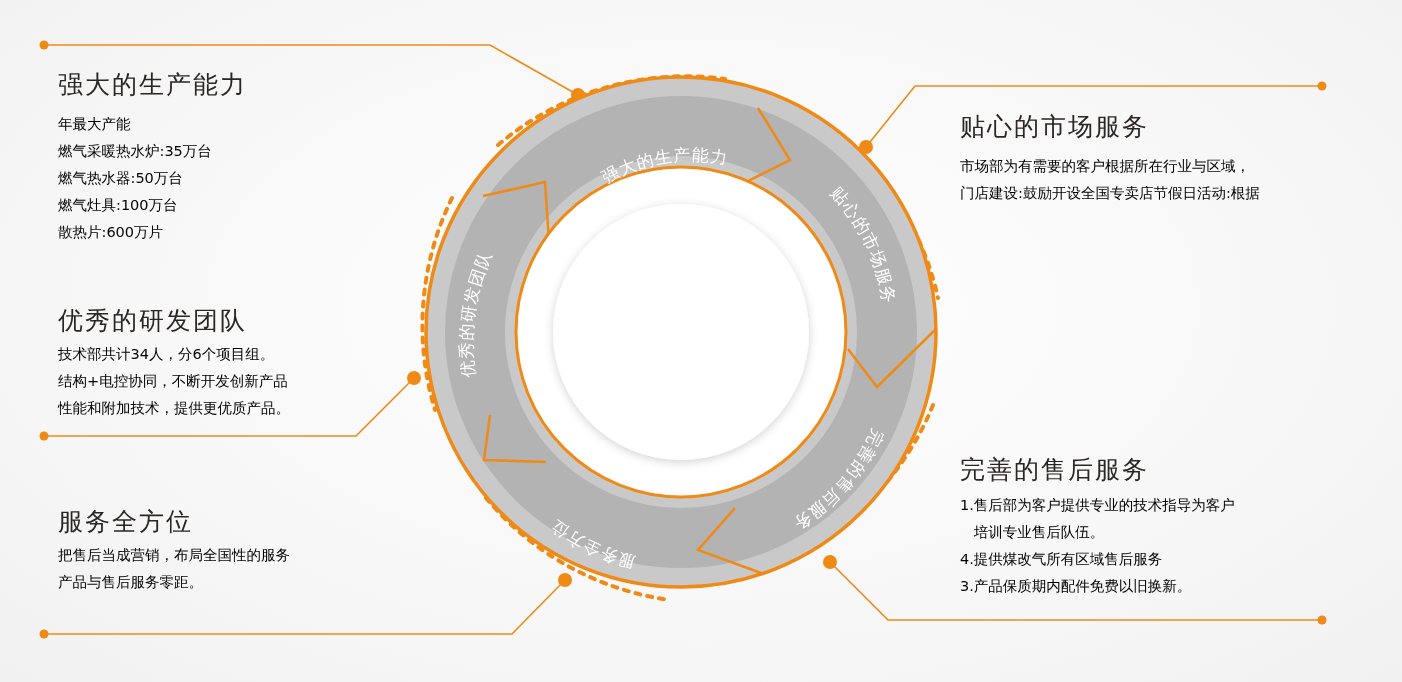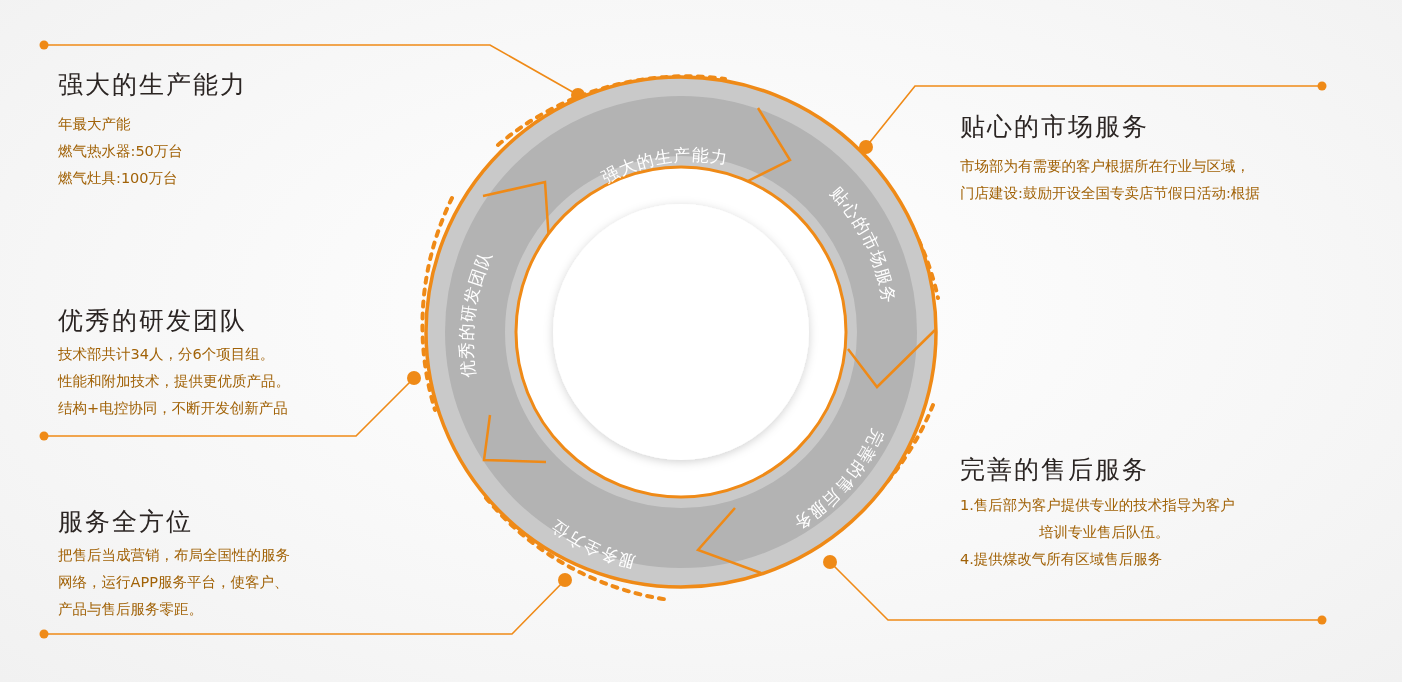--- a/index.html
+++ b/index.html
@@ -8,21 +8,21 @@
     background: radial-gradient(ellipse at 50% 45%, #ffffff 0%, #f7f7f7 60%, #f1f1f1 100%);
     font-family: "DejaVu Sans", "Liberation Sans", sans-serif;
     color:#2b2523;
   }
   #diagram { position:absolute; left:0; top:0; }
   .block { position:absolute; }
   .block .title {
     font-size:25px; letter-spacing:2px; color:#2b2523; margin:0 0 10px 0; white-space:nowrap;
   }
   .block .lines div {
-    font-size:14.5px; line-height:27px; color:#a16207; white-space:nowrap;
+    font-size:14.5px; line-height:27px; color:#000000; white-space:nowrap;
   }
   .ring-label { fill:#ffffff; font-size:17px; letter-spacing:1px; }
 </style>
 </head>
 <body>
 
 <svg id="diagram" width="1402" height="682" viewBox="0 0 1402 682">
   <defs>
     <filter id="innerShadow" x="-20%" y="-20%" width="140%" height="140%">
       <feDropShadow dx="0" dy="2" stdDeviation="5" flood-color="#000" flood-opacity="0.18"></feDropShadow>
@@ -83,51 +83,53 @@
   <text class="ring-label"><textPath href="#p-right" startOffset="50%" text-anchor="middle">贴心的市场服务</textPath></text>
   <text class="ring-label"><textPath href="#p-bottomright" startOffset="50%" text-anchor="middle">完善的售后服务</textPath></text>
   <text class="ring-label"><textPath href="#p-bottom" startOffset="50%" text-anchor="middle">服务全方位</textPath></text>
   <text class="ring-label"><textPath href="#p-left" startOffset="50%" text-anchor="middle">优秀的研发团队</textPath></text>
 </svg>
 
 <div class="block" style="left:58px; top:68px;">
   <div class="title">强大的生产能力</div>
   <div class="lines">
     <div>年最大产能</div>
+    <div>燃气采暖热水炉:35万台</div>
     <div>燃气热水器:50万台</div>
     <div>燃气灶具:100万台</div>
+    <div>散热片:600万片</div>
   </div>
 </div>
 
 <div class="block" style="left:960px; top:110px;">
   <div class="title">贴心的市场服务</div>
   <div class="lines">
     <div>市场部为有需要的客户根据所在行业与区域，</div>
     <div>门店建设:鼓励开设全国专卖店节假日活动:根据</div>
   </div>
 </div>
 
 <div class="block" style="left:58px; top:304px;">
   <div class="title" style="margin-bottom:4px;">优秀的研发团队</div>
   <div class="lines">
     <div>技术部共计34人，分6个项目组。</div>
+    <div>结构+电控协同，不断开发创新产品</div>
     <div>性能和附加技术，提供更优质产品。</div>
-    <div>结构+电控协同，不断开发创新产品</div>
   </div>
 </div>
 
 <div class="block" style="left:58px; top:505px;">
   <div class="title" style="margin-bottom:4px;">服务全方位</div>
   <div class="lines">
     <div>把售后当成营销，布局全国性的服务</div>
-    <div>网络，运行APP服务平台，使客户、</div>
     <div>产品与售后服务零距。</div>
   </div>
 </div>
 
 <div class="block" style="left:960px; top:453px;">
   <div class="title" style="margin-bottom:6px;">完善的售后服务</div>
   <div class="lines">
     <div style="white-space:pre;text-align:center;">1.售后部为客户提供专业的技术指导为客户</div>
-    <div style="white-space:pre;text-align:center;">   培训专业售后队伍。</div>
+    <div style="white-space:pre;">   培训专业售后队伍。</div>
     <div>4.提供煤改气所有区域售后服务</div>
+    <div>3.产品保质期内配件免费以旧换新。</div>
   </div>
 </div>
 
 </body></html>

